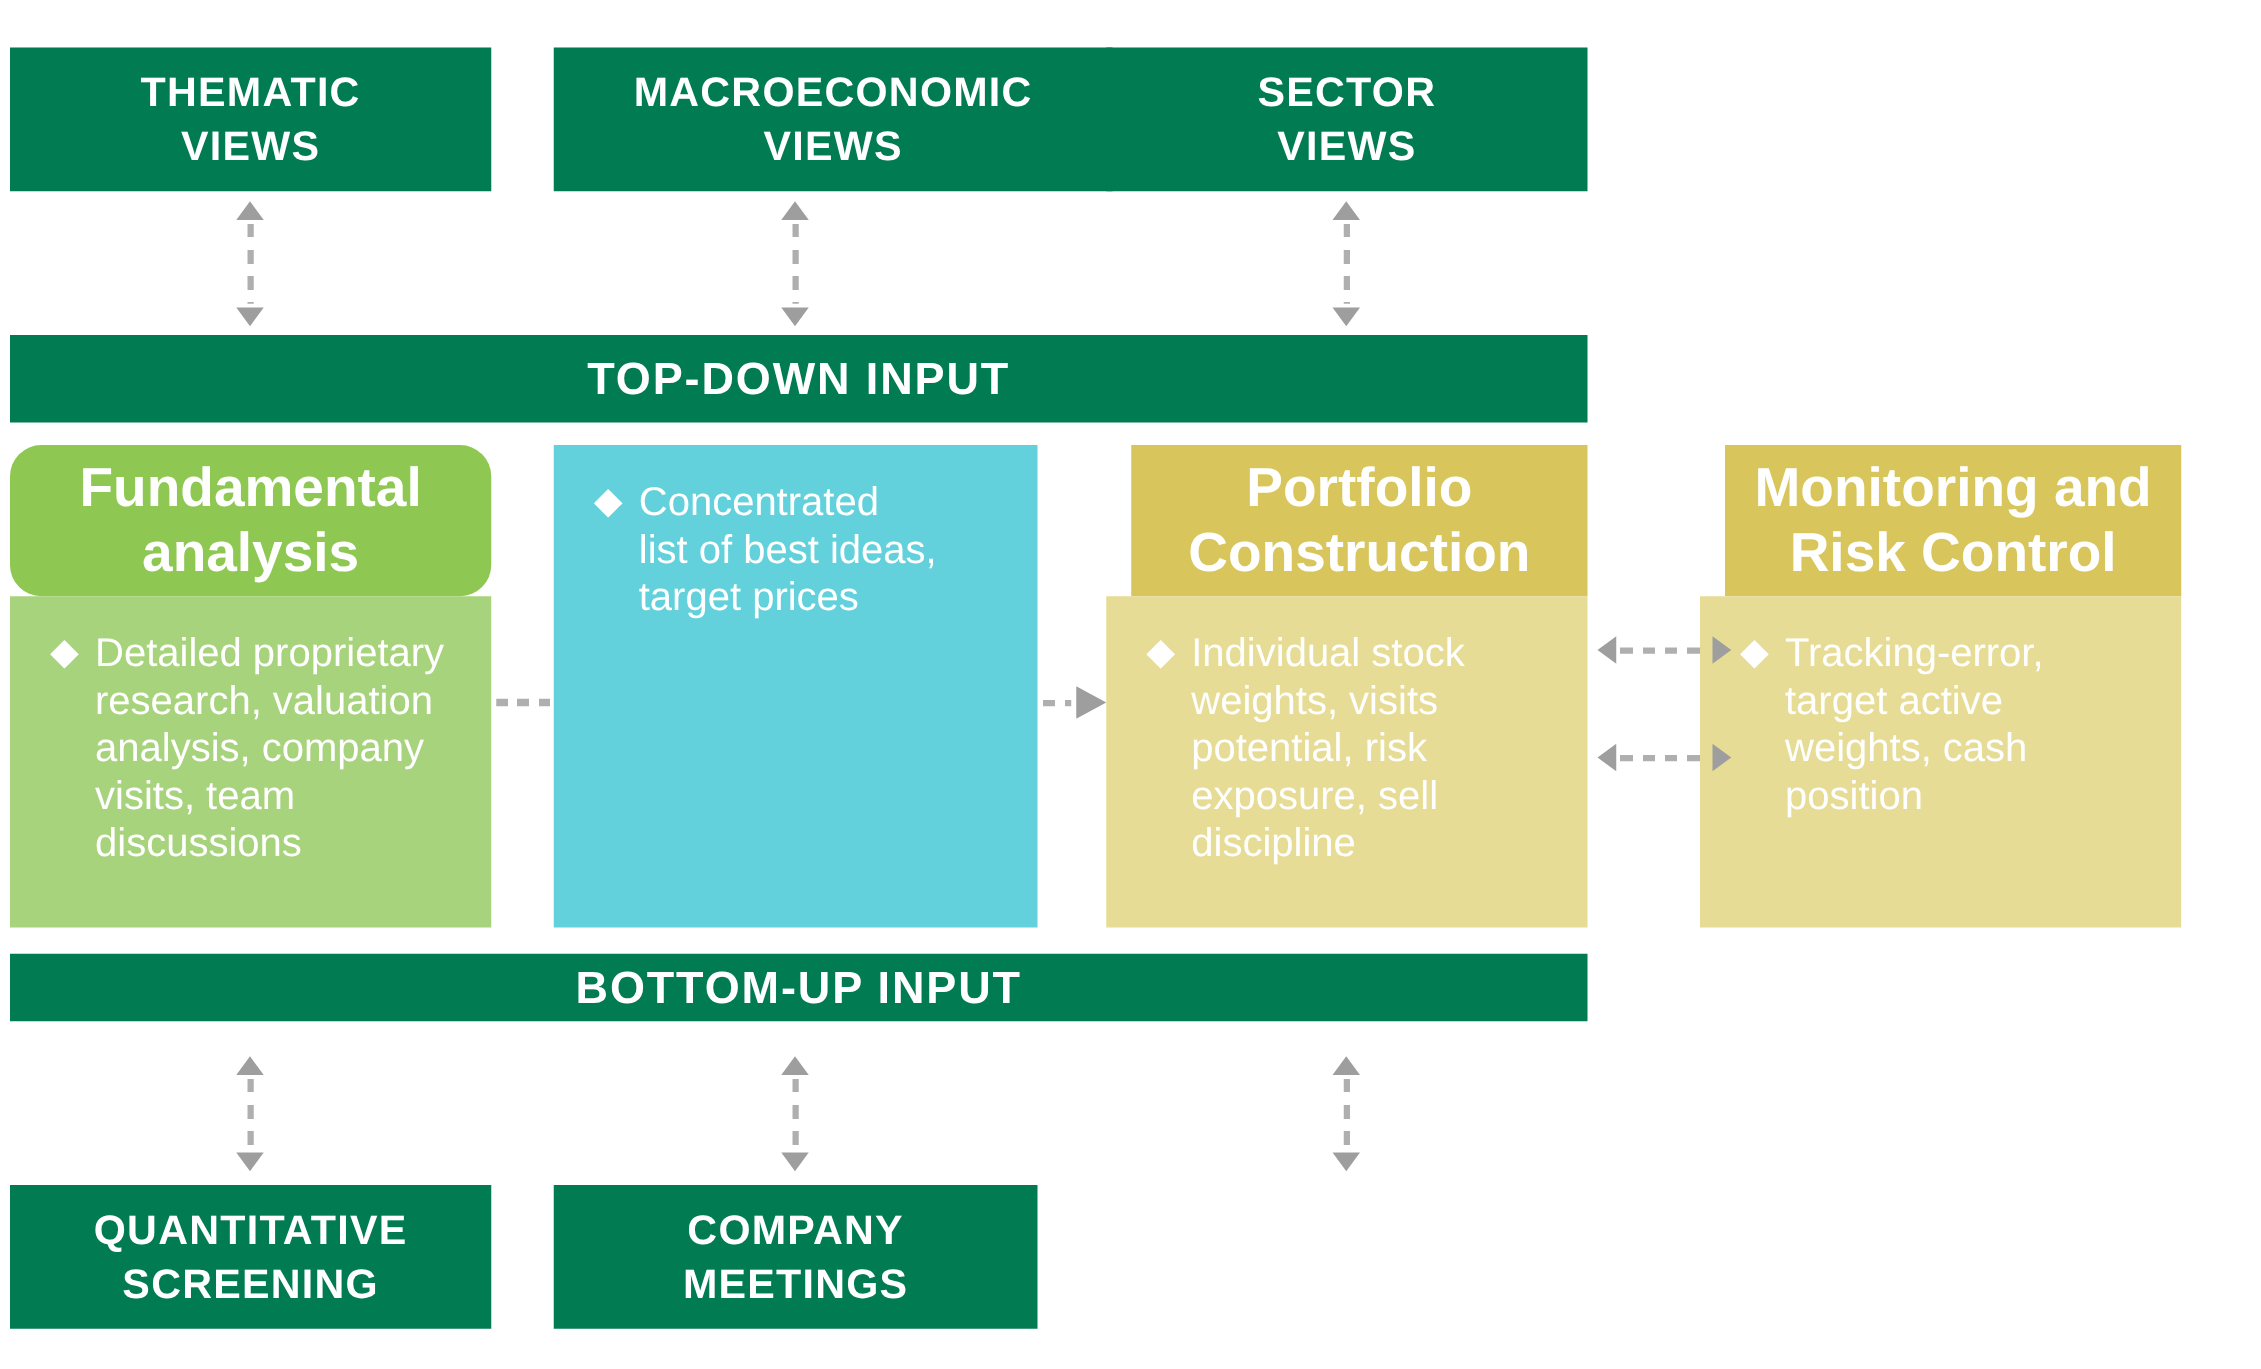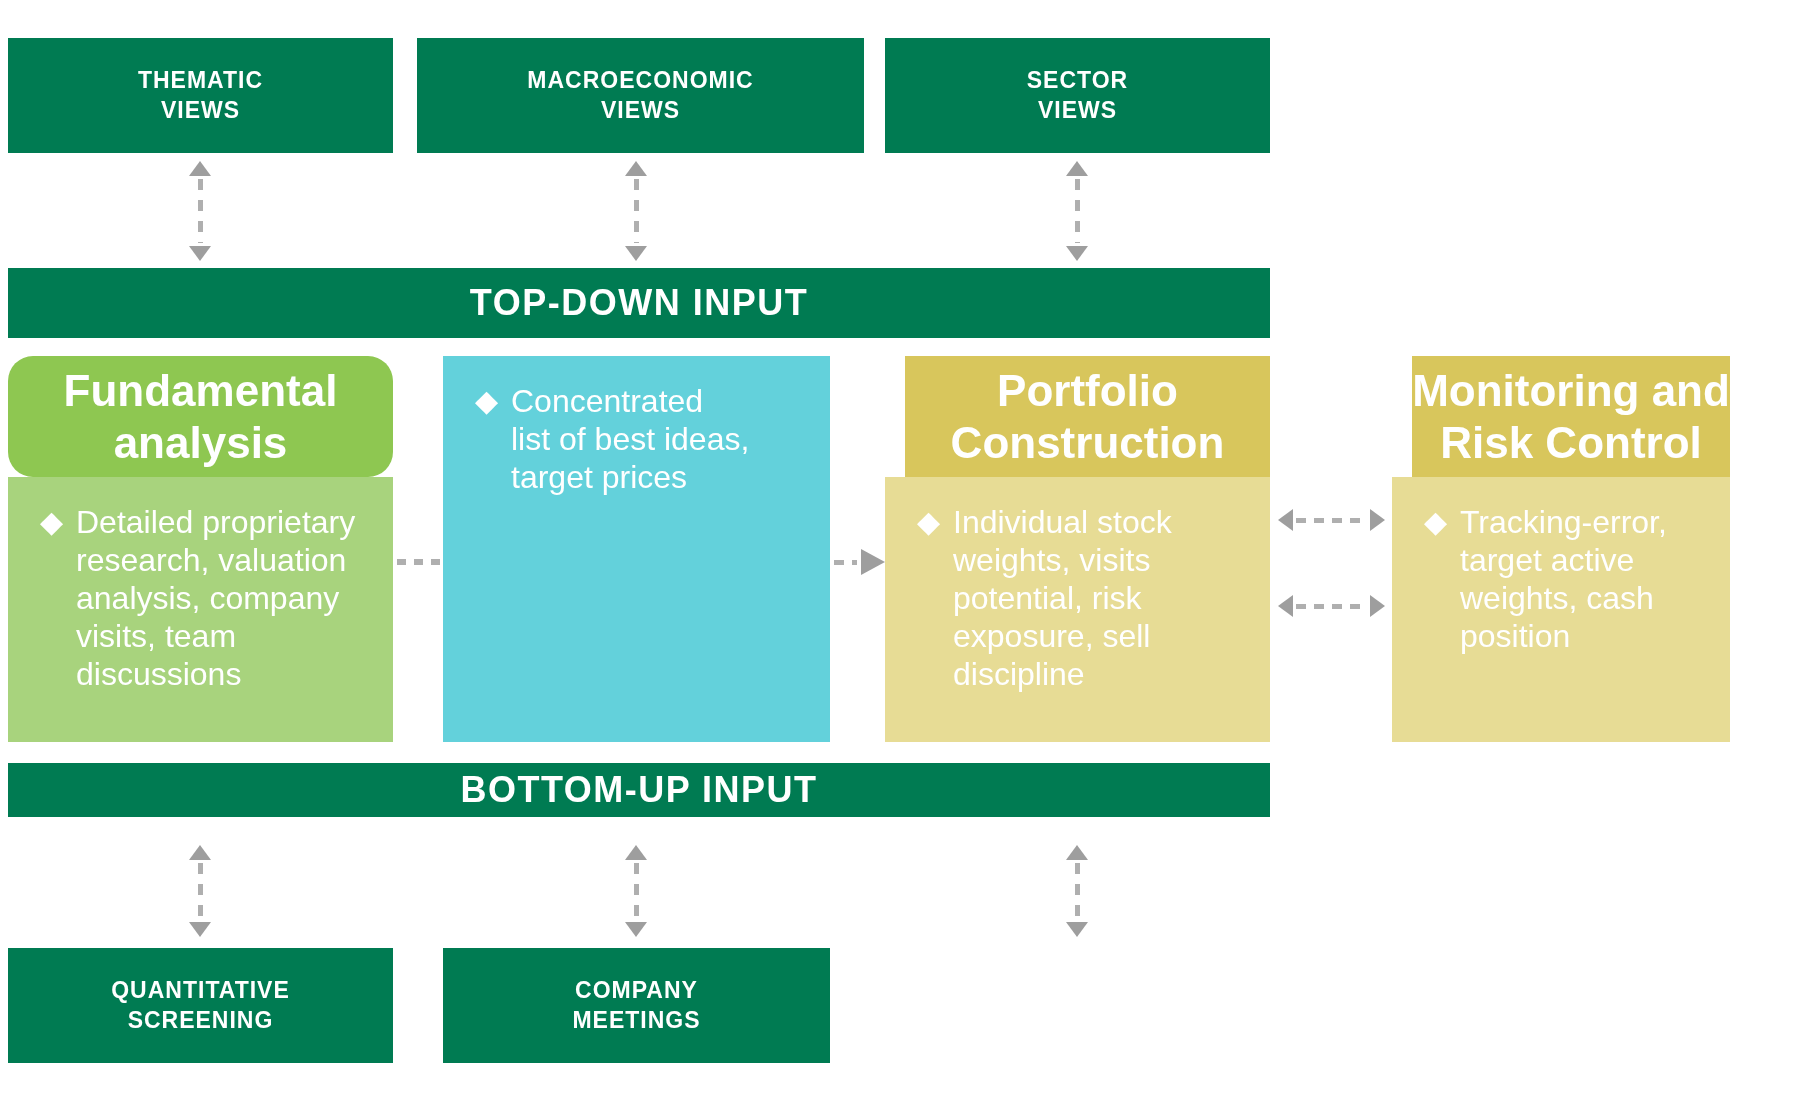--- a/index.html
+++ b/index.html
@@ -15,21 +15,21 @@
   }
   html,body{margin:0;padding:0;background:#ffffff;}
   .canvas{
     position:relative;width:1809px;height:1095px;background:#ffffff;overflow:hidden;
     font-family:"Liberation Sans","DejaVu Sans",sans-serif;
   }
   
   .node{
     position:absolute;background:var(--green-dark);color:#ffffff;
     display:flex;align-items:center;justify-content:center;text-align:center;
-    font-weight:bold;font-size:23px;line-height:1.3;letter-spacing:1px;white-space:pre-line;
+    font-weight:bold;font-size:33px;line-height:1.3;letter-spacing:1px;white-space:pre-line;
   }
   
   .band{
     position:absolute;left:8px;width:1262px;background:var(--green-dark);color:#ffffff;
     display:flex;align-items:center;justify-content:center;
     font-weight:bold;font-size:36px;letter-spacing:1.5px;
   }
   
   .panel{position:absolute;top:356px;height:386px;display:flex;flex-direction:column;}
   .panel-head{
@@ -71,21 +71,21 @@
   .dasharrow .hline{margin:0 4px 0 0;}
   .dasharrow .tri-right{border-top:13px solid transparent;border-bottom:13px solid transparent;border-left:24px solid var(--arrow-head);}
 </style>
 </head>
 <body>
 
 <div class="canvas">
 
   <div class="node" style="left:8px;top:38px;width:385px;height:115px;">THEMATIC
 VIEWS</div>
-  <div class="node" style="left:417px;top:38px;width:447px;height:115px;">MACROECONOMIC
+  <div class="node" style="left:443px;top:38px;width:447px;height:115px;">MACROECONOMIC
 VIEWS</div>
   <div class="node" style="left:885px;top:38px;width:385px;height:115px;">SECTOR
 VIEWS</div>
 
   <div class="varrow" style="left:189px;top:161px;height:100px;">
     <div class="tri tri-up"></div>
     <div class="vline"></div>
     <div class="tri tri-down"></div>
   </div>
   <div class="varrow" style="left:625px;top:161px;height:100px;">
@@ -125,21 +125,21 @@
     <div class="panel-head">Portfolio
 Construction</div>
     <div class="panel-body pb-3">
       <div class="bullet">
         <span class="bullet-mark">◆</span>
         <span class="bullet-text">Individual stock weights, visits potential, risk exposure, sell discipline</span>
       </div>
     </div>
   </div>
 
-  <div class="panel theme-gold" style="left:1392px;width:338px;">
+  <div class="panel theme-gold" style="left:1360px;width:385px;">
     <div class="panel-head">Monitoring and
 Risk Control</div>
     <div class="panel-body pb-4">
       <div class="bullet">
         <span class="bullet-mark">◆</span>
         <span class="bullet-text">Tracking-error, target active weights, cash position</span>
       </div>
     </div>
   </div>
 

